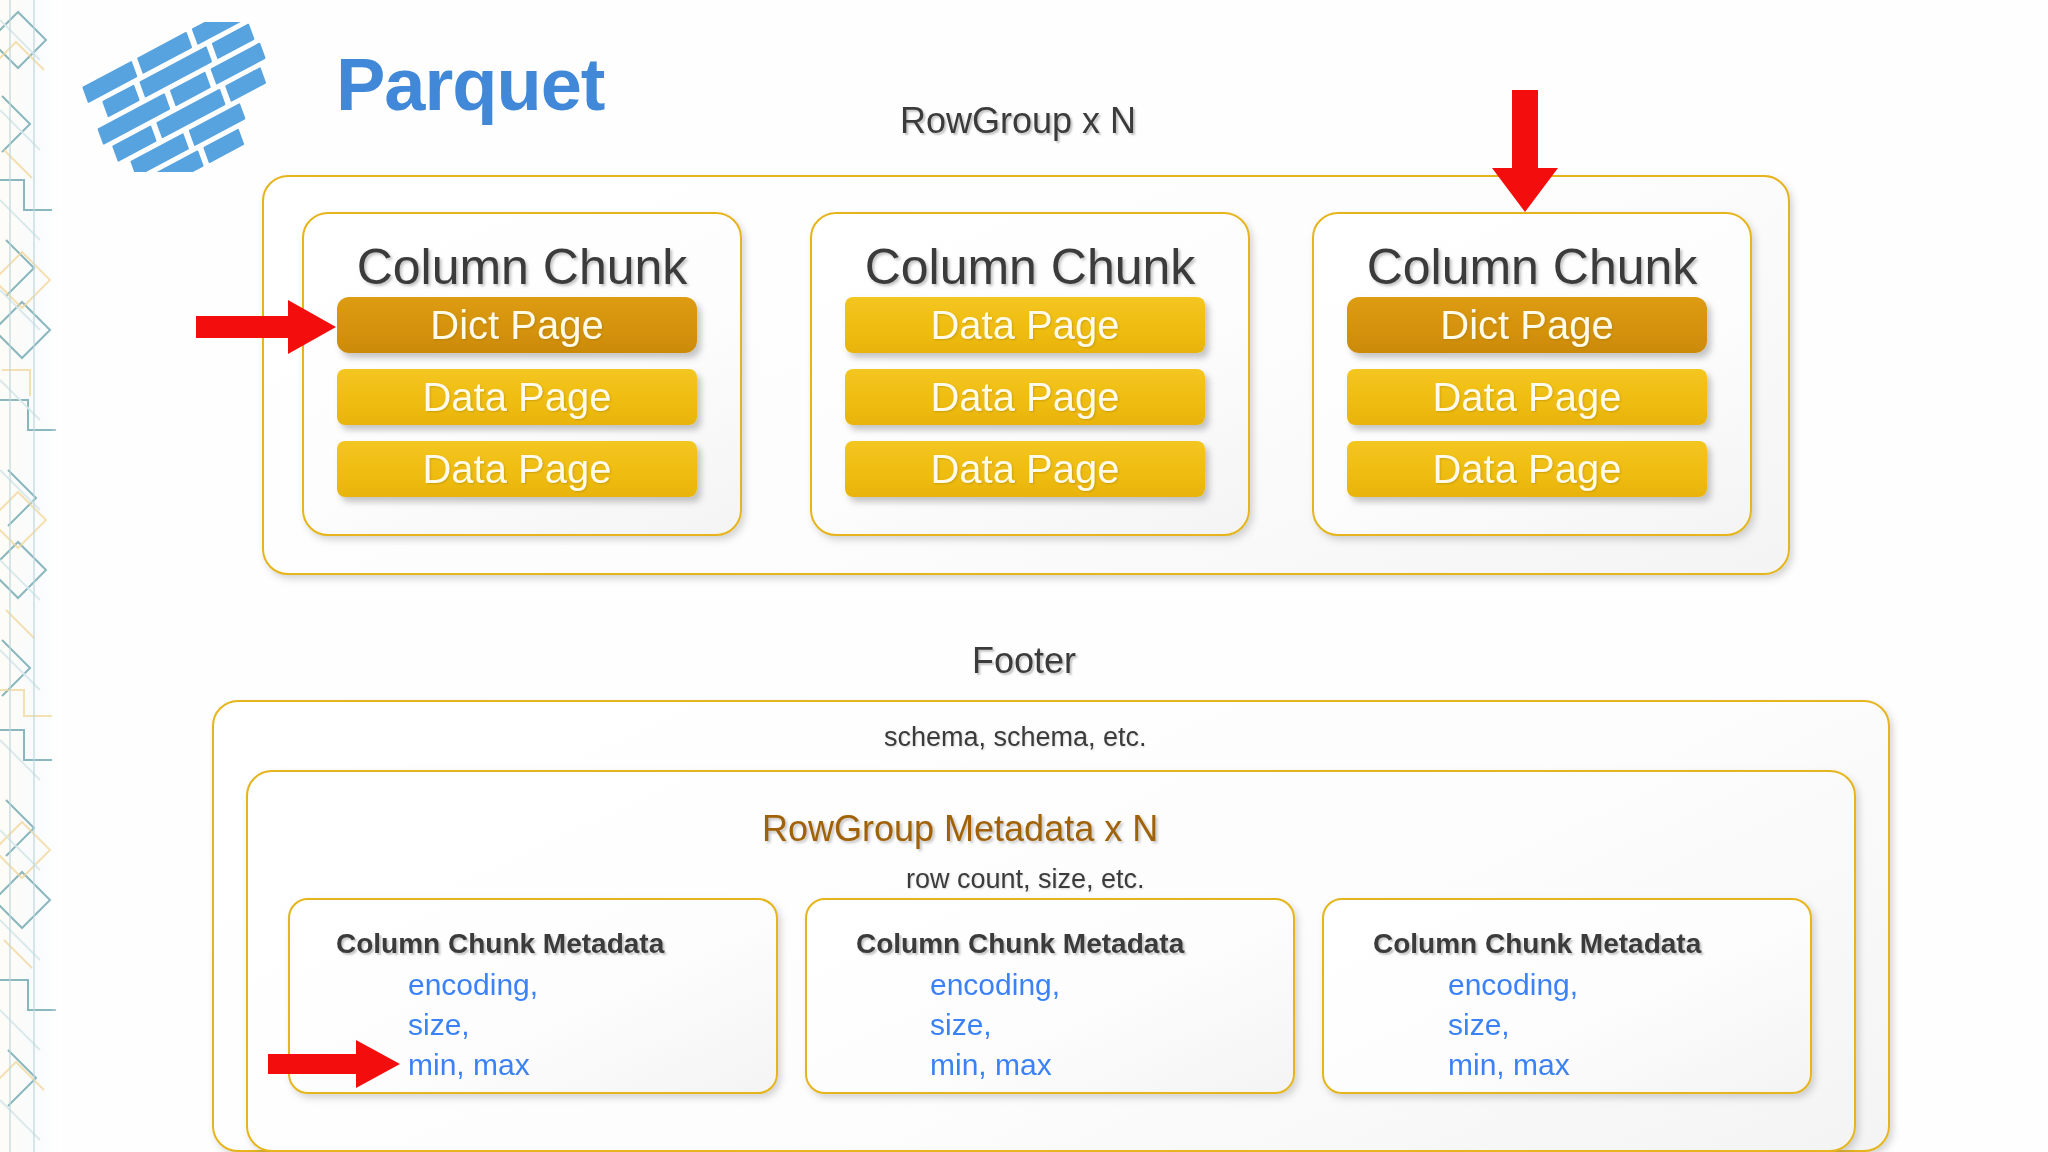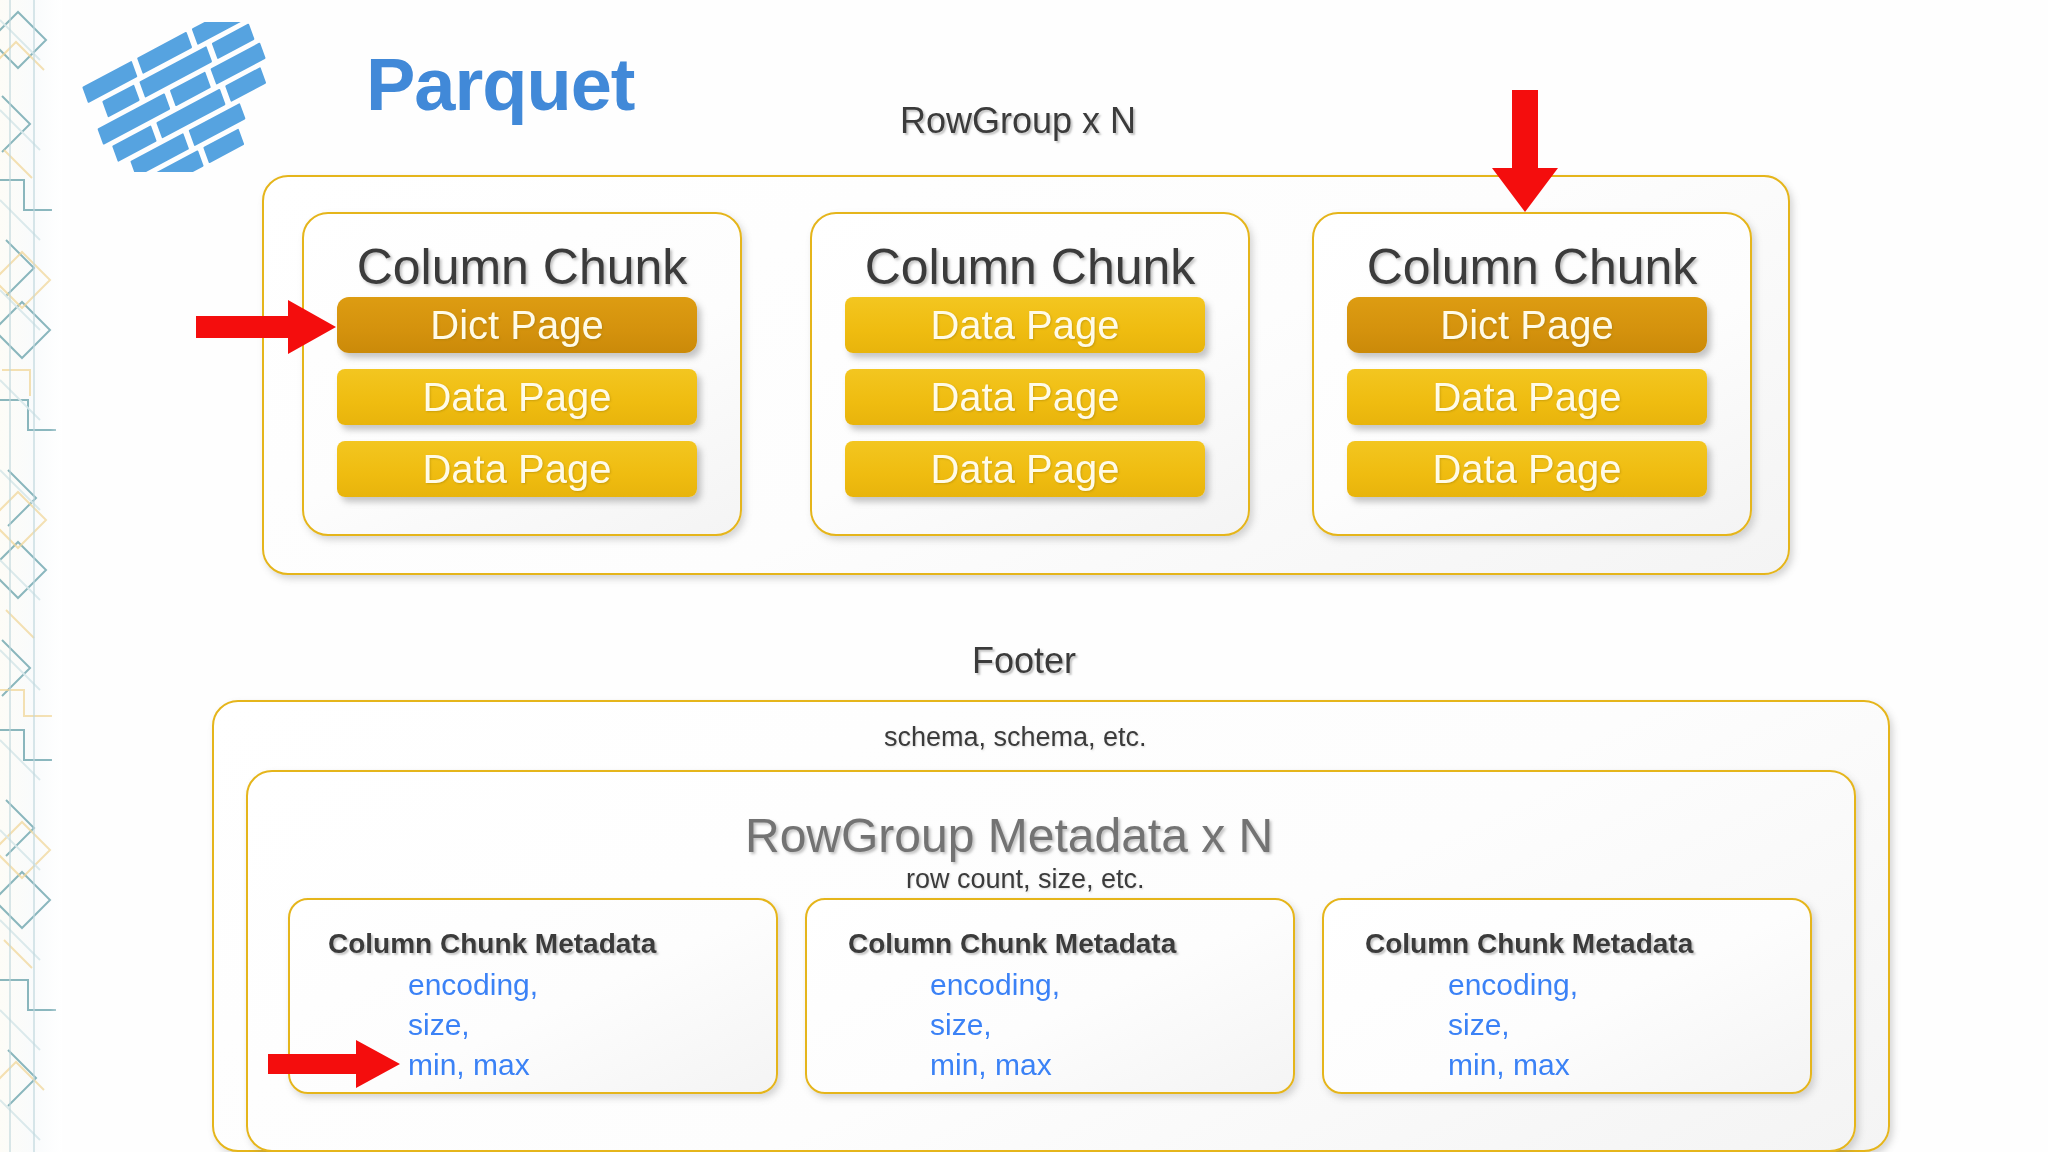--- a/index.html
+++ b/index.html
@@ -33,21 +33,21 @@
   
   #logo {
     position: absolute;
     left: 78px; top: 22px;
     width: 218px; height: 150px;
   }
 
   
   #parquet-title {
     position: absolute;
-    left: 366px; top: 48px;
+    left: 336px; top: 48px;
     font-size: 74px;
     font-weight: bold;
     color: #4189d8;
     letter-spacing: -1px;
     line-height: 1;
   }
 
   
   .amber-box {
     position: absolute;
@@ -94,32 +94,34 @@
   
   .sub-note {
     position: absolute;
     font-size: 27px;
     color: #3b3b3b;
     white-space: nowrap;
     text-shadow: 1px 1px 2px rgba(170,170,170,.45);
   }
   .rg-meta-title {
     position: absolute;
-    font-size: 48px;
-    color: #737373;
+    font-size: 36px;
+    color: #a16207;
     white-space: nowrap;
     text-shadow: 2px 2px 3px rgba(150,150,150,.6);
+    margin-left: 17px;
   }
   .ccm-title {
     position: absolute;
     font-size: 28px;
     font-weight: bold;
     color: #3b3b3b;
     white-space: nowrap;
     text-shadow: 2px 2px 2px rgba(160,160,160,.6);
+    margin-left: 8px;
   }
   .ccm-line {
     position: absolute;
     font-size: 30px;
     color: #3b82f6;
     white-space: nowrap;
   }
 
   
   .arrow { position: absolute; }

